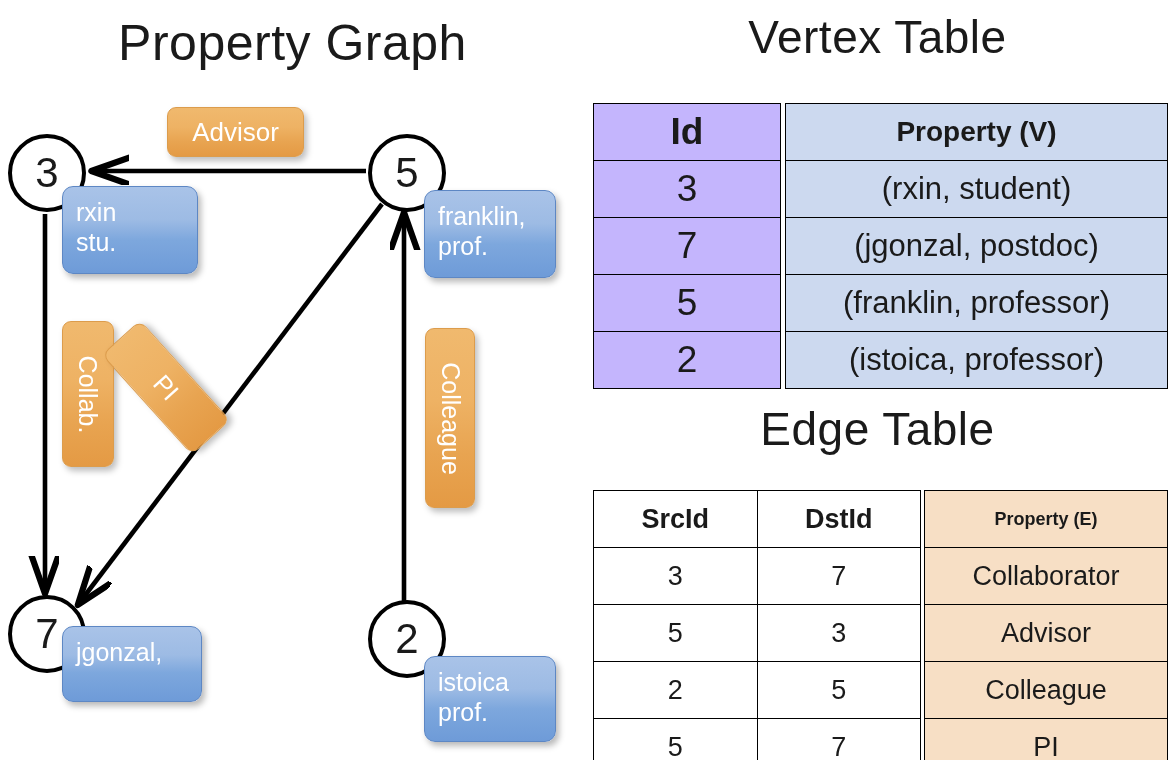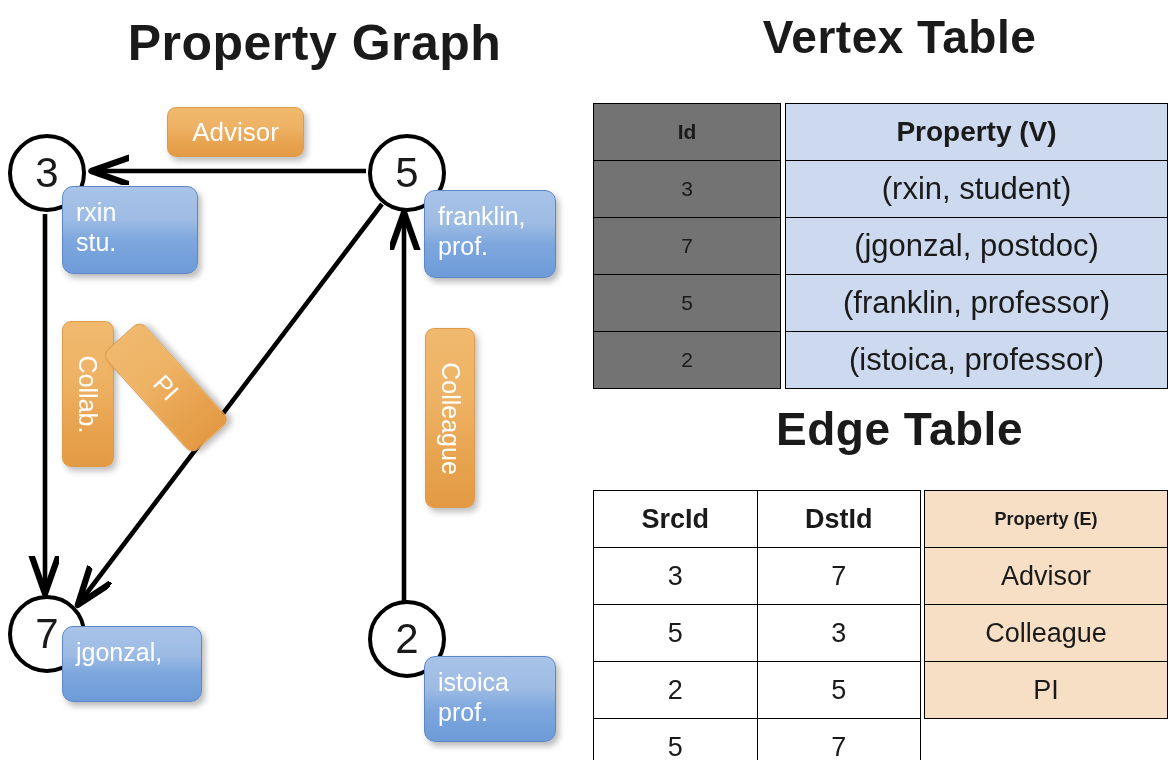--- a/index.html
+++ b/index.html
@@ -13,25 +13,24 @@
     position: relative;
     overflow: hidden;
     font-family: "Liberation Sans", sans-serif;
     color: #000000;
   }
 
   
   .title {
     position: absolute;
     font-family: "Liberation Sans", sans-serif;
-    font-weight: 700;
+    font-weight: 400;
     color: #1a1a1a;
     white-space: nowrap;
     letter-spacing: 0.5px;
-    padding-left: 22px;
   }
   #title-property-graph {
     left: 0; top: 14px; width: 585px;
     text-align: center;
     font-size: 50px;
   }
   #title-vertex-table {
     left: 585px; top: 10px; width: 585px;
     text-align: center;
     font-size: 46px;
@@ -155,21 +154,21 @@
   }
   .tbl th { font-weight: 700; }
 
   
   #vertex-table-id {
     left: 593px; top: 103px; width: 188px;
   }
   #vertex-table-prop {
     left: 785px; top: 103px; width: 383px;
   }
-  #vertex-table-id td, #vertex-table-id th { height: 54px; font-size: 21px; background: #737373; }
+  #vertex-table-id td, #vertex-table-id th { height: 54px; font-size: 37px; background: #c4b5fd; }
   #vertex-table-prop td, #vertex-table-prop th { height: 54px; font-size: 31px; background: #ccd9ef; }
   #vertex-table-prop th { font-size: 28px; margin-left: 14px; }
 
   
   #edge-table-ids {
     left: 593px; top: 490px; width: 328px;
   }
   #edge-table-prop {
     left: 924px; top: 490px; width: 244px;
   }
@@ -322,20 +321,23 @@
 </table>
 
 <table class="tbl" id="edge-table-prop">
   <thead>
     <tr>
       <th>Property (E)</th>
     </tr>
   </thead>
   <tbody>
     <tr>
+      <td>Collaborator</td>
+    </tr>
+    <tr>
       <td>Advisor</td>
     </tr>
     <tr>
       <td>Colleague</td>
     </tr>
     <tr>
       <td>PI</td>
     </tr>
   </tbody>
 </table>

